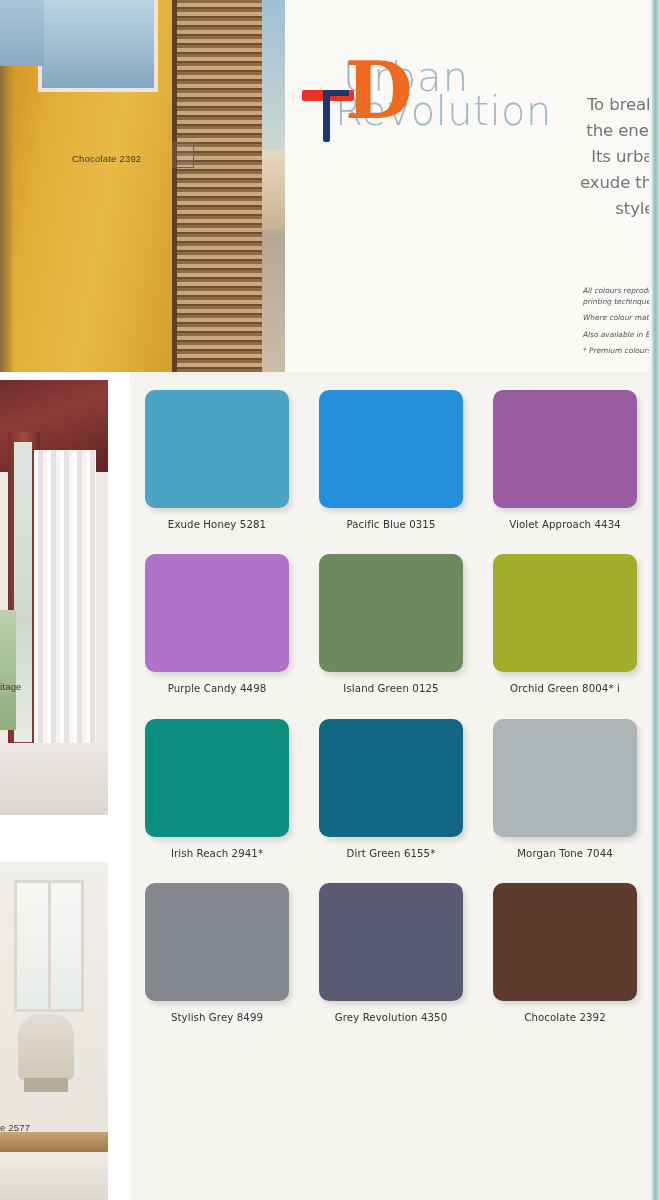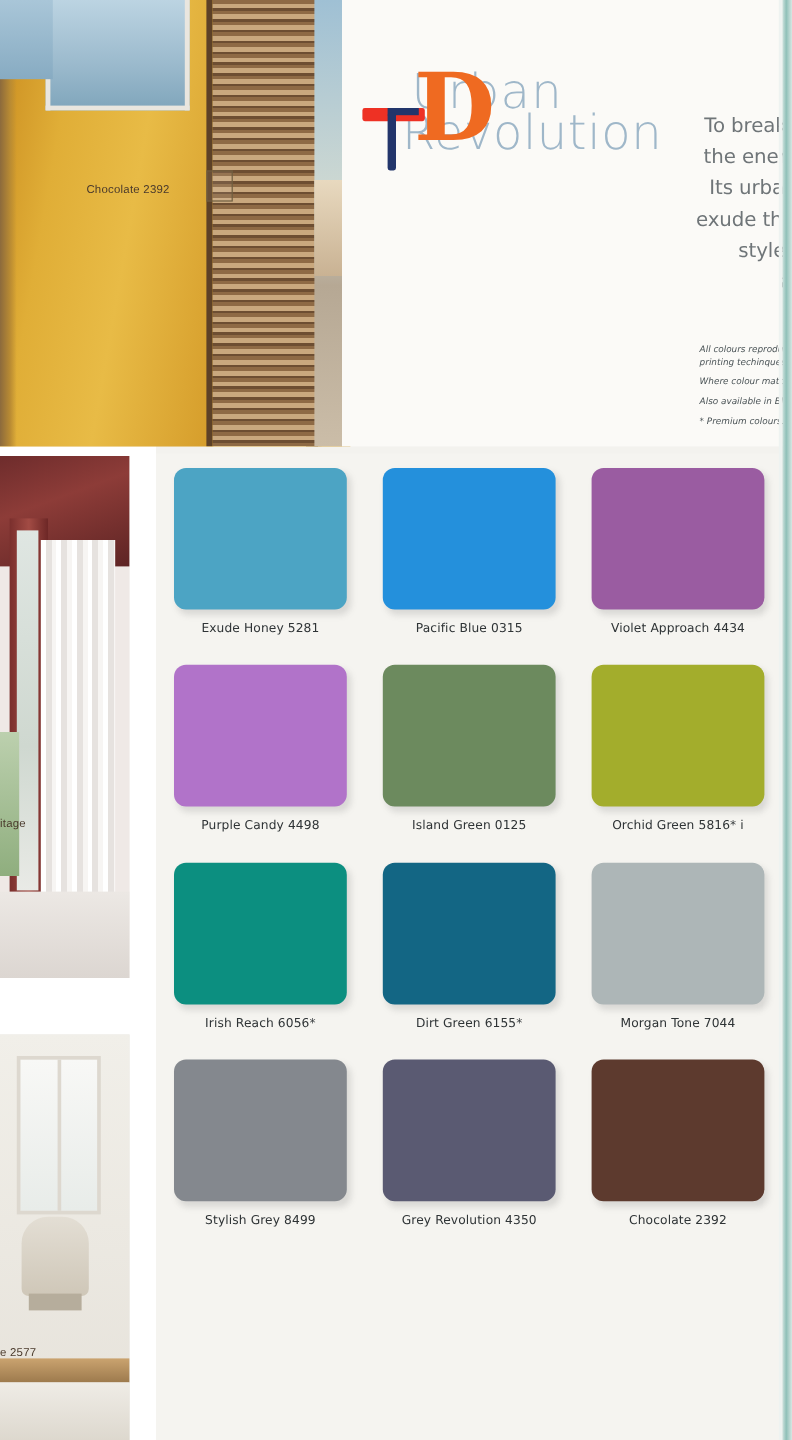--- a/index.html
+++ b/index.html
@@ -373,25 +373,25 @@
       <div class="chip" style="background: rgb(177, 115, 201);"></div>
       <div class="chip-label">Purple Candy 4498</div>
     </div>
     <div class="cell">
       <div class="chip" style="background: rgb(108, 138, 94);"></div>
       <div class="chip-label">Island Green 0125</div>
     </div>
 
     <div class="cell">
       <div class="chip" style="background: rgb(163, 173, 44);"></div>
-      <div class="chip-label">Orchid Green 5816* i</div>
+      <div class="chip-label">Orchid Green 8004* i</div>
     </div>
     <div class="cell">
       <div class="chip" style="background: rgb(12, 143, 128);"></div>
-      <div class="chip-label">Irish Reach 6056*</div>
+      <div class="chip-label">Irish Reach 2941*</div>
     </div>
     <div class="cell">
       <div class="chip" style="background: rgb(19, 102, 132);"></div>
       <div class="chip-label">Dirt Green 6155*</div>
     </div>
 
     <div class="cell">
       <div class="chip" style="background: rgb(173, 182, 183);"></div>
       <div class="chip-label">Morgan Tone 7044</div>
     </div>

